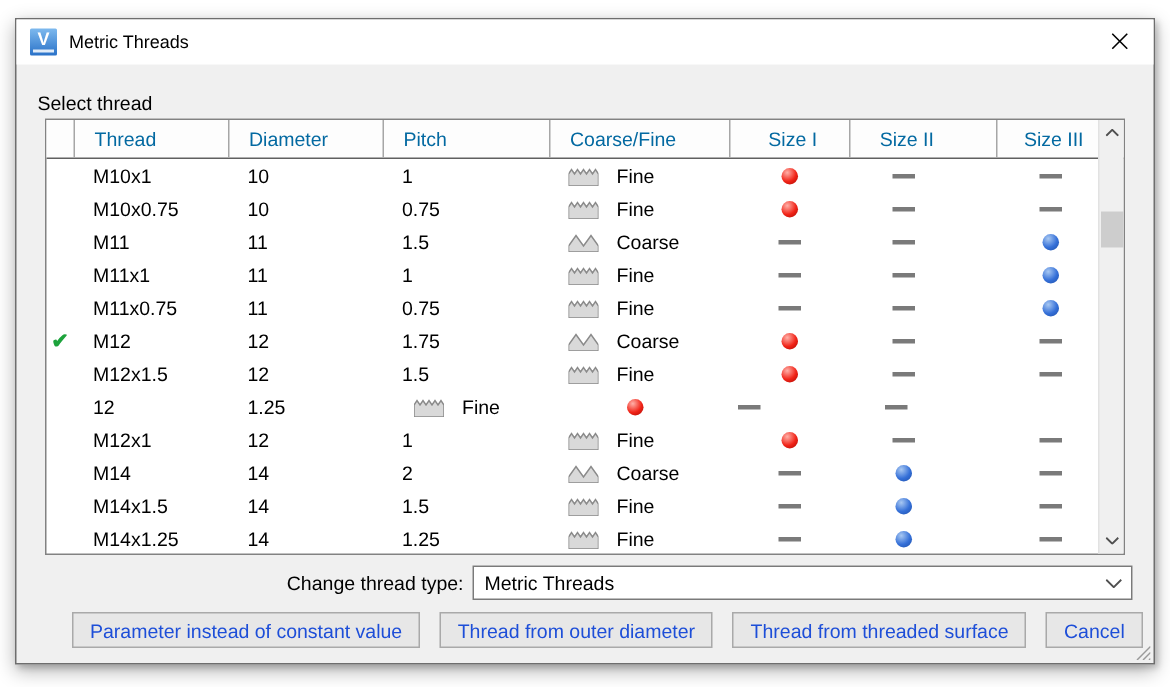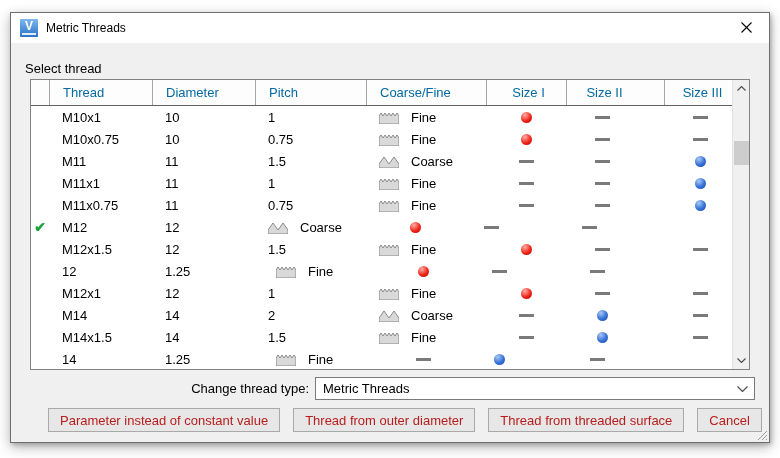--- a/index.html
+++ b/index.html
@@ -66,21 +66,21 @@
   .sb-thumb{position:absolute;left:1px;top:61px;width:15px;height:24px;background:#cdcdcd;}
 
   
   .combo-row-label{position:absolute;left:0;top:368px;width:298px;text-align:right;font-size:13px;color:#000;}
   .combo{position:absolute;left:304px;top:364px;width:440px;height:23px;background:#ffffff;
     border:1px solid #7a7a7a;display:flex;align-items:center;}
   .combo-value{flex:1;font-size:13px;padding-left:7px;color:#000;}
   .combo-arrow{width:24px;display:flex;align-items:center;justify-content:center;}
 
   .btn-row{position:absolute;left:37px;top:395px;display:flex;gap:13px;}
-  .btn{height:24px;background:#e7e7e7;border:1px solid #a9a9a9;font-size:13px;color:#b91c1c;
+  .btn{height:24px;background:#e7e7e7;border:1px solid #a9a9a9;font-size:13px;color:#1d4ed8;
     font-family:"Liberation Sans", sans-serif;display:flex;align-items:center;justify-content:center;
     padding:0 11px;white-space:nowrap;}
 
   .resize-grip{position:absolute;right:2px;bottom:2px;}
 </style>
 </head>
 <body>
 
 <div class="dialog">
 
@@ -218,20 +218,21 @@
           <div class="td center c-s3">
             <span class="dot blue"></span>
           </div>
         </div>
         <div class="trow">
           <div class="td c-sel">
             <span class="check">✔</span>
           </div>
           <div class="td c-thread">M12</div>
           <div class="td c-dia">12</div>
+          <div class="td c-pitch">1.75</div>
           <div class="td c-cf cf-cell">
             <svg width="20" height="13" viewBox="0 0 20 13">
               <polygon points="0,13 0,9 5,2 10,9 15,2 20,9 20,13" fill="#d9d9d9" stroke="#8a8a8a" stroke-width="1"></polygon>
             </svg>
             <span>Coarse</span>
           </div>
           <div class="td center c-s1">
             <span class="dot red"></span>
           </div>
           <div class="td center c-s2">
@@ -340,20 +341,21 @@
           </div>
           <div class="td center c-s2">
             <span class="dot blue"></span>
           </div>
           <div class="td center c-s3">
             <span class="dash"></span>
           </div>
         </div>
         <div class="trow">
           <div class="td c-sel"></div>
+          <div class="td c-thread">M14x1.25</div>
           <div class="td c-dia">14</div>
           <div class="td c-pitch">1.25</div>
           <div class="td c-cf cf-cell">
             <svg width="20" height="13" viewBox="0 0 20 13">
               <polygon points="0,13 0,5 2,2 4,5 6,2 8,5 10,2 12,5 14,2 16,5 18,2 20,5 20,13" fill="#d9d9d9" stroke="#8a8a8a" stroke-width="1"></polygon>
             </svg>
             <span>Fine</span>
           </div>
           <div class="td center c-s1">
             <span class="dash"></span>

